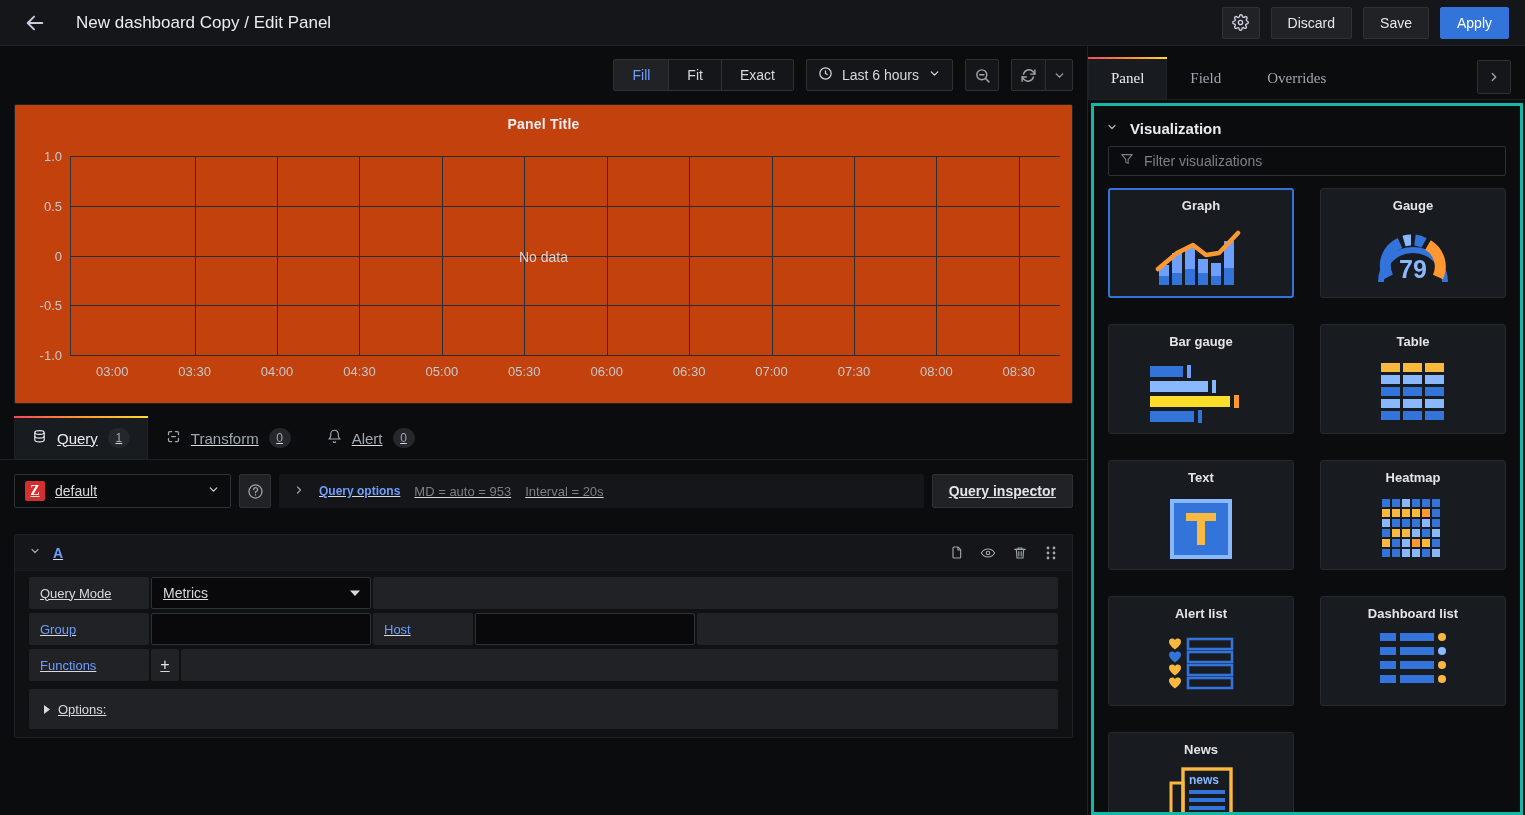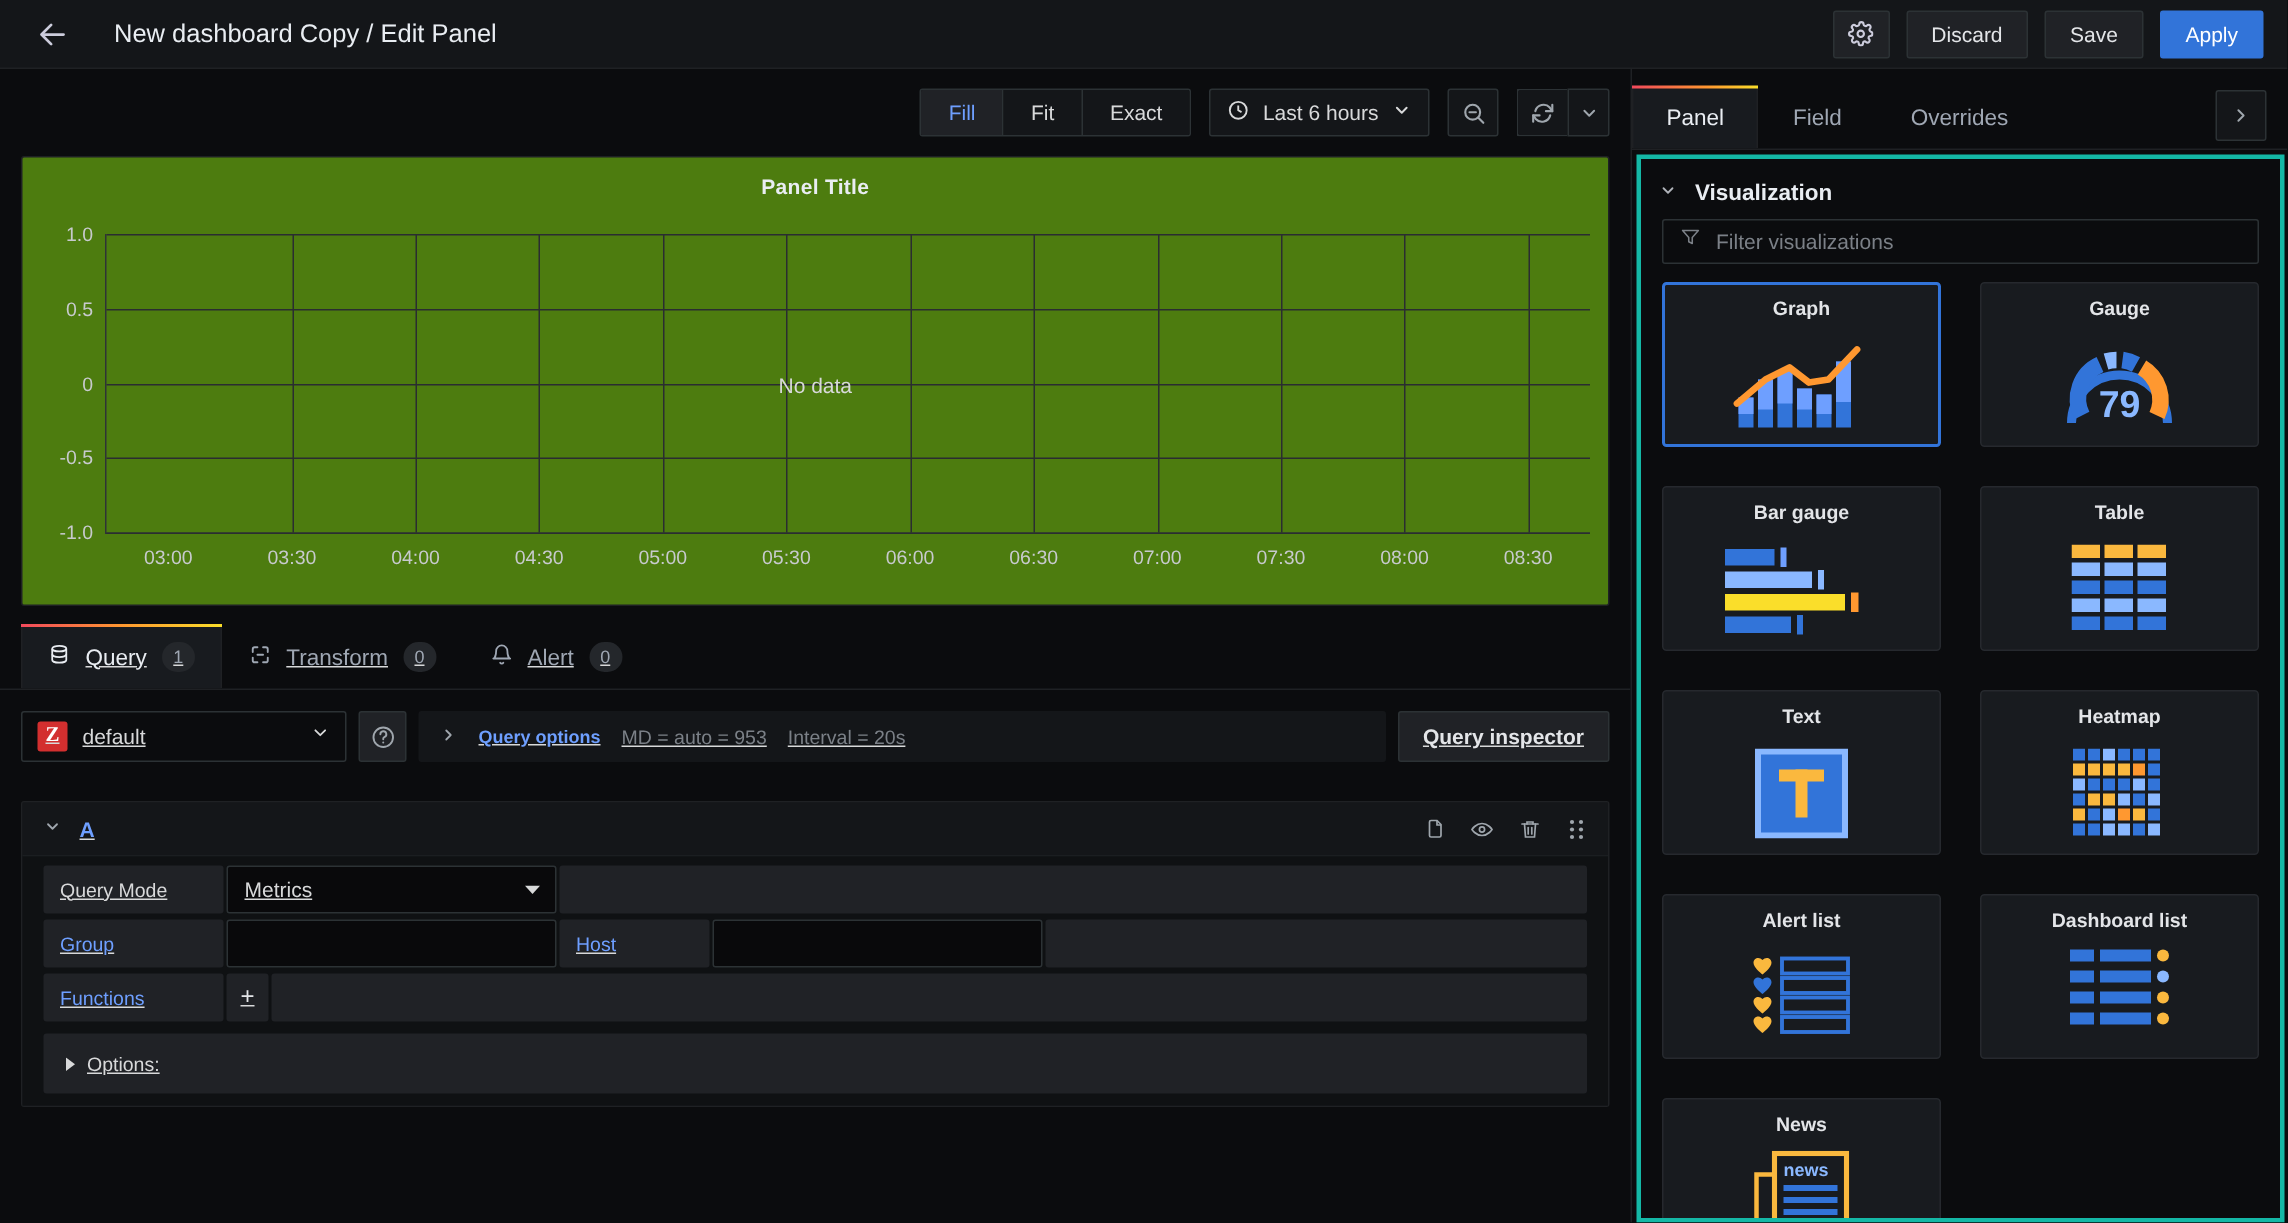--- a/index.html
+++ b/index.html
@@ -67,21 +67,21 @@
     background: #141619; display: flex; align-items: center; justify-content: center;
     cursor: pointer; color: #9fa6ad;
   }
   .refresh-combo { display: flex; }
   .refresh-combo .tb-sq:first-child { border-radius: 2px 0 0 2px; border-right: none; }
   .refresh-combo .tb-sq:last-child { border-radius: 0 2px 2px 0; width: 28px; }
 
   
   .graph-panel {
     margin: 0 14px; height: 300px; min-height: 300px;
-    background: #4d7c0f; border: 1px solid #1f2124; border-radius: 2px;
+    background: #c2410c; border: 1px solid #1f2124; border-radius: 2px;
     position: relative; overflow: hidden;
   }
   .graph-title {
     text-align: center; font-size: 14px; color: #e9edf2; font-weight: 600;
     padding-top: 11px; letter-spacing: .2px;
   }
   .plot-wrap { position: absolute; left: 0; right: 0; top: 38px; bottom: 0; }
   .plot-area {
     position: absolute; left: 55px; right: 12px; top: 13px; bottom: 47px;
     border-left: 1px solid #2f3237; border-bottom: 1px solid #2f3237;
@@ -190,21 +190,21 @@
     padding: 0 13px; gap: 7px; font-size: 13px; color: #d8d9da; cursor: pointer; margin-top: 8px;
   }
 
   
   .right-col {
     width: 438px; min-width: 438px; display: flex; flex-direction: column;
     background: #0b0c0e; border-left: 1px solid #1f2124; min-height: 0;
   }
   .opt-tabs {
     height: 54px; min-height: 54px; display: flex; align-items: flex-end;
-    padding: 0 14px 0 0; border-bottom: 1px solid #1f2124;
+    padding: 0 14px 0 0; border-bottom: 1px solid #1f2124; font-family: Liberation Serif, serif;
   }
   .otab {
     height: 42px; padding: 0 22px; display: flex; align-items: center; justify-content: center;
     font-size: 15px; color: #9fa7b3; cursor: pointer; position: relative;
     border: 1px solid transparent; border-bottom: none;
   }
   .otab.active {
     color: #e9edf2; background: #181b1f; border-color: #1f2124; border-radius: 2px 2px 0 0;
   }
   .otab.active::before {

